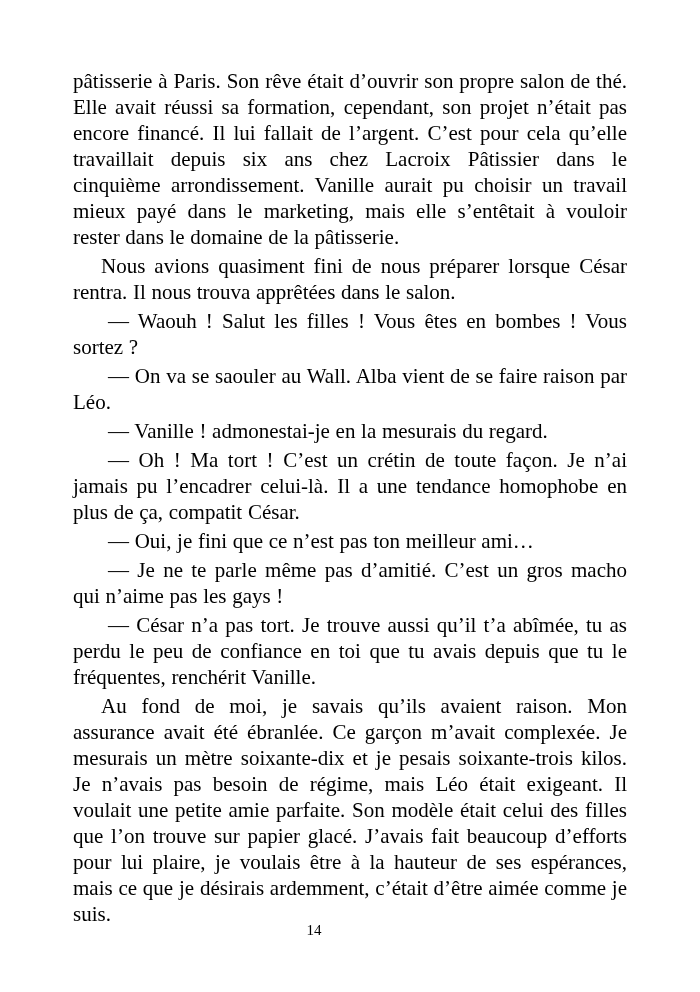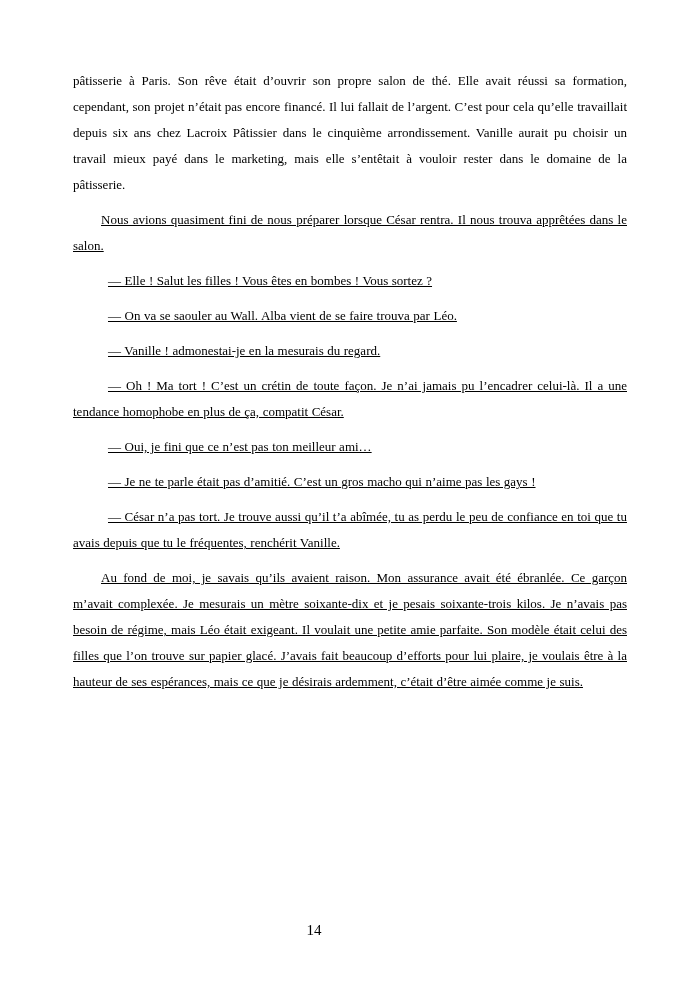--- a/index.html
+++ b/index.html
@@ -18,28 +18,27 @@
     overflow: hidden;
   }
   .text-block {
     position: absolute;
     left: 73px;
     top: 68px;
     width: 554px;
   }
   .para {
     margin: 0;
-    font-size: 13px;
+    font-size: 21px;
     line-height: 26px;
     text-align: justify;
     word-spacing: 0.02em;
   }
   .para + .para {
-    margin-top: 9px;
-    text-decoration: underline;
+    margin-top: 3px;
   }
   .para.continuation {
     text-indent: 0;
   }
   .para.indent {
     text-indent: 28px;
   }
   .para.dialogue {
     text-indent: 35px;
   }
@@ -57,25 +56,25 @@
     color: #000000;
   }
 </style>
 </head>
 <body>
 
 <div class="page">
   <main class="text-block">
     <p class="para continuation">pâtisserie à Paris. Son rêve était d’ouvrir son propre salon de thé. Elle avait réussi sa formation, cependant, son projet n’était pas encore financé. Il lui fallait de l’argent. C’est pour cela qu’elle travaillait depuis six ans chez Lacroix Pâtissier dans le cinquième arrondissement. Vanille aurait pu choisir un travail mieux payé dans le marketing, mais elle s’entêtait à vouloir rester dans le domaine de la pâtisserie.</p>
     <p class="para indent">Nous avions quasiment fini de nous préparer lorsque César rentra. Il nous trouva apprêtées dans le salon.</p>
-    <p class="para dialogue">— Elle ! Salut les filles ! Vous êtes en bombes ! Vous sortez ?</p>
-    <p class="para dialogue">— On va se saouler au Wall. Alba vient de se faire trouva par Léo.</p>
+    <p class="para dialogue">— Waouh ! Salut les filles ! Vous êtes en bombes ! Vous sortez ?</p>
+    <p class="para dialogue">— On va se saouler au Wall. Alba vient de se faire raison par Léo.</p>
     <p class="para dialogue">— Vanille ! admonestai-je en la mesurais du regard.</p>
     <p class="para dialogue">— Oh ! Ma tort ! C’est un crétin de toute façon. Je n’ai jamais pu l’encadrer celui-là. Il a une tendance homophobe en plus de ça, compatit César.</p>
     <p class="para dialogue">— Oui, je fini que ce n’est pas ton meilleur ami…</p>
-    <p class="para dialogue">— Je ne te parle était pas d’amitié. C’est un gros macho qui n’aime pas les gays !</p>
+    <p class="para dialogue">— Je ne te parle même pas d’amitié. C’est un gros macho qui n’aime pas les gays !</p>
     <p class="para dialogue">— César n’a pas tort. Je trouve aussi qu’il t’a abîmée, tu as perdu le peu de confiance en toi que tu avais depuis que tu le fréquentes, renchérit Vanille.</p>
     <p class="para indent">Au fond de moi, je savais qu’ils avaient raison. Mon assurance avait été ébranlée. Ce garçon m’avait complexée. Je mesurais un mètre soixante-dix et je pesais soixante-trois kilos. Je n’avais pas besoin de régime, mais Léo était exigeant. Il voulait une petite amie parfaite. Son modèle était celui des filles que l’on trouve sur papier glacé. J’avais fait beaucoup d’efforts pour lui plaire, je voulais être à la hauteur de ses espérances, mais ce que je désirais ardemment, c’était d’être aimée comme je suis.</p>
   </main>
   <footer class="page-footer">
     <span class="page-number">14</span>
   </footer>
 </div>
 
 </body></html>

